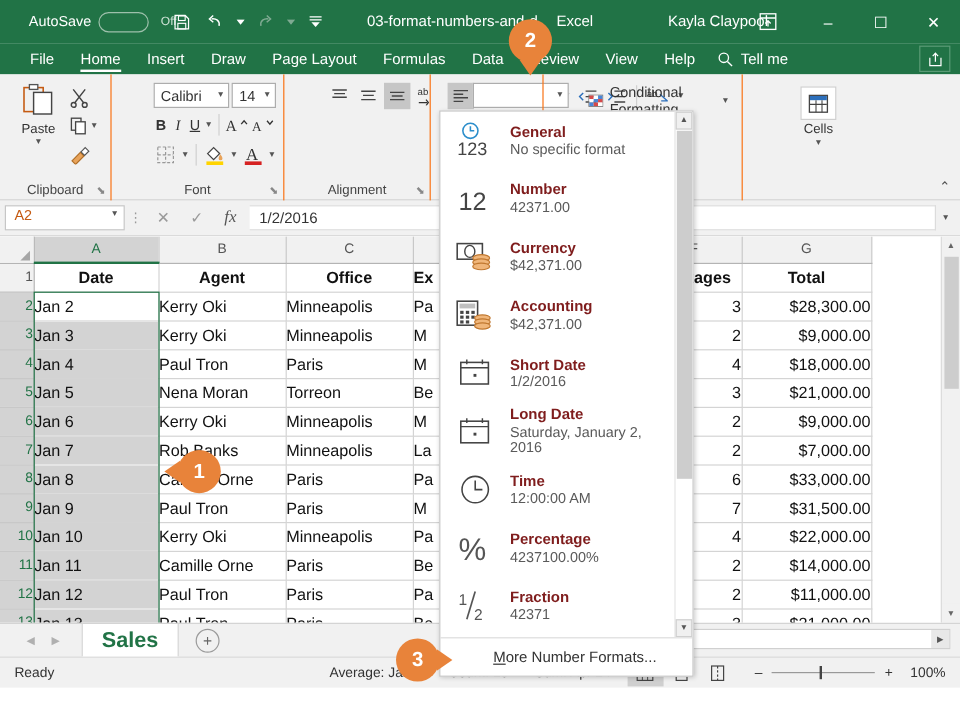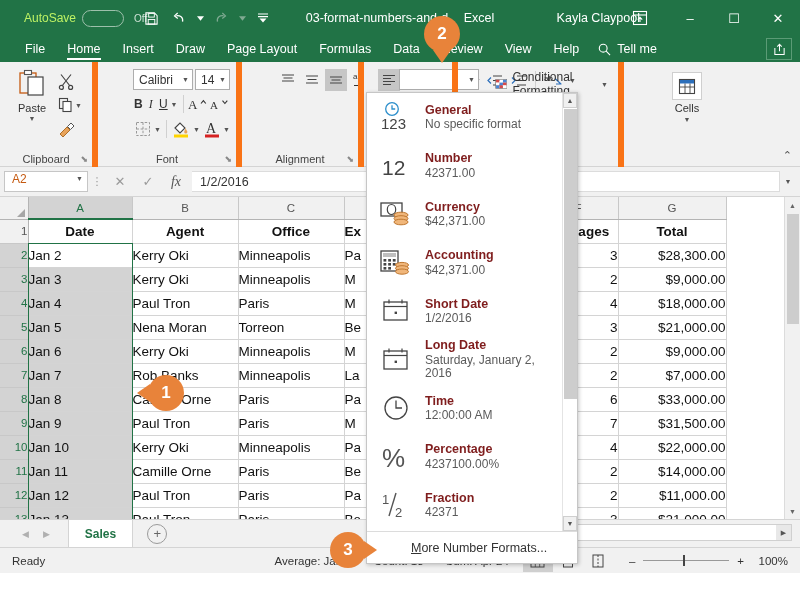--- a/index.html
+++ b/index.html
@@ -12,21 +12,21 @@
     -webkit-font-smoothing: antialiased;
   }
   #app { position:relative; width:800px; height:600px; }
 
   
   .titlebar {
     height:36px; background:#217346; color:#fff;
     display:flex; align-items:center; position:relative;
   }
   .autosave-wrap { display:flex; align-items:center; gap:6px; margin-left:24px; }
-  .autosave-label { font-size:12px; color:#bef264; }
+  .autosave-label { font-size:12px; color:#ffffff; }
   .toggle {
     width:42px; height:17px; border-radius:9px; border:1px solid #9dc0ab;
     display:flex; align-items:center; padding:0 3px; gap:4px;
   }
   .toggle .knob { width:9px; height:9px; border-radius:50%; background:#cfe3d7; }
   .toggle .off { font-size:10px; color:#cfe3d7;margin-left:44px; }
   .qat { display:flex; align-items:center; gap:2px; margin-left:14px; }
   .qat-btn {
     width:26px; height:26px; display:flex; align-items:center; justify-content:center;
     color:#fff;
@@ -67,21 +67,21 @@
     position:absolute; right:8px; bottom:2px; width:26px; height:22px;
     border:1px solid #5b9b76; display:flex; align-items:center; justify-content:center;
   }
 
   
   .ribbon {
     height:105px; background:#f1f1f1; border-bottom:1px solid #d4d4d4;
     display:flex; position:relative;
   }
   .rgroup { position:relative; height:105px; padding:4px 6px 0 6px; }
-  .rgroup + .rgroup { border-left:6px solid #f97316;padding-left:35px; }
+  .rgroup + .rgroup { border-left:1px solid #f97316;padding-left:35px; }
   .rgroup-label {
     position:absolute; bottom:2px; left:0; right:0; text-align:center;
     font-size:11px; color:#444;
   }
   .rgroup-dialog {
     position:absolute; bottom:3px; right:4px; font-size:9px; color:#888;
   }
   .rgroup-body { display:flex; }
 
   
@@ -138,21 +138,21 @@
   }
   .bigbtn .bl { font-size:11px; color:#333; }
   .ribbon-collapse { position:absolute; right:8px; bottom:4px; font-size:11px; color:#555; }
 
   
   .fbar {
     height:30px; background:#f1f1f1; display:flex; align-items:center;
     border-bottom:1px solid #d4d4d4; padding:0 4px;
   }
   .namebox {
-    width:84px; height:21px; background:#fff; border:1px solid #c6c6c6;
+    width:100px; height:21px; background:#fff; border:1px solid #c6c6c6;
     display:flex; align-items:center; padding:0 4px 6px 7px; font-size:12px; color:#c55a11;
   }
   .namebox .cc { margin-left:auto; font-size:7px; color:#555; }
   .fb-dots { width:18px; text-align:center; color:#999; font-size:11px; }
   .fb-icons { display:flex; align-items:center; gap:0; }
   .fb-ic { width:28px; height:22px; display:flex; align-items:center; justify-content:center;
     font-size:13px; color:#9a9a9a; }
   .fb-ic.fx { color:#555; font-style:italic; font-family:"Liberation Serif",serif; font-size:14px; }
   .fb-input {
     flex:1; height:21px; background:#fff; border:1px solid #dcdcdc; border-left:none;
@@ -212,21 +212,21 @@
   .vs-thumb { position:absolute; top:17px; left:2px; width:12px; height:110px; background:#cdcdcd; }
 
   
   .sheetbar {
     height:28px; background:#f1f1f1; display:flex; align-items:center;
     border-top:1px solid #d4d4d4; position:relative;
   }
   .navarrows { display:flex; gap:14px; padding:0 18px 0 22px; color:#b0b0b0; font-size:9px; }
   .sheettab {
     height:27px; background:#fff; border-left:1px solid #d4d4d4; border-right:1px solid #d4d4d4;
-    display:flex; align-items:center; padding:0 16px; font-size:12px; font-weight:bold;
+    display:flex; align-items:center; padding:0 16px; font-size:18px; font-weight:bold;
     color:#217346;
   }
   .addsheet { margin-left:14px; width:20px; height:20px; border-radius:50%;
     border:1px solid #9a9a9a; display:flex; align-items:center; justify-content:center;
     color:#666; font-size:13px; }
   .hdots { position:absolute; right:330px; color:#999; font-size:11px; }
   .hscroll {
     position:absolute; right:8px; top:4px; width:296px; height:17px;
     background:#fff; border:1px solid #d0d0d0; display:flex; align-items:center;
   }

